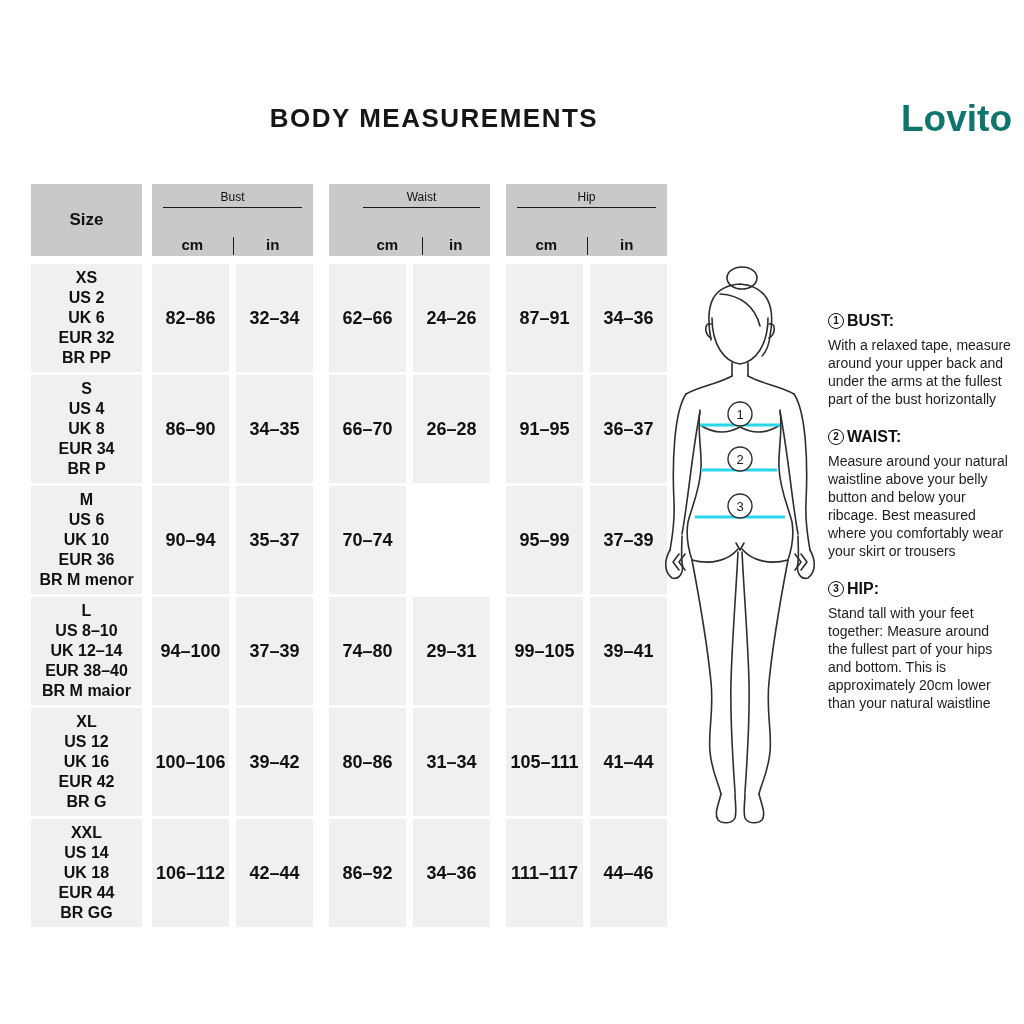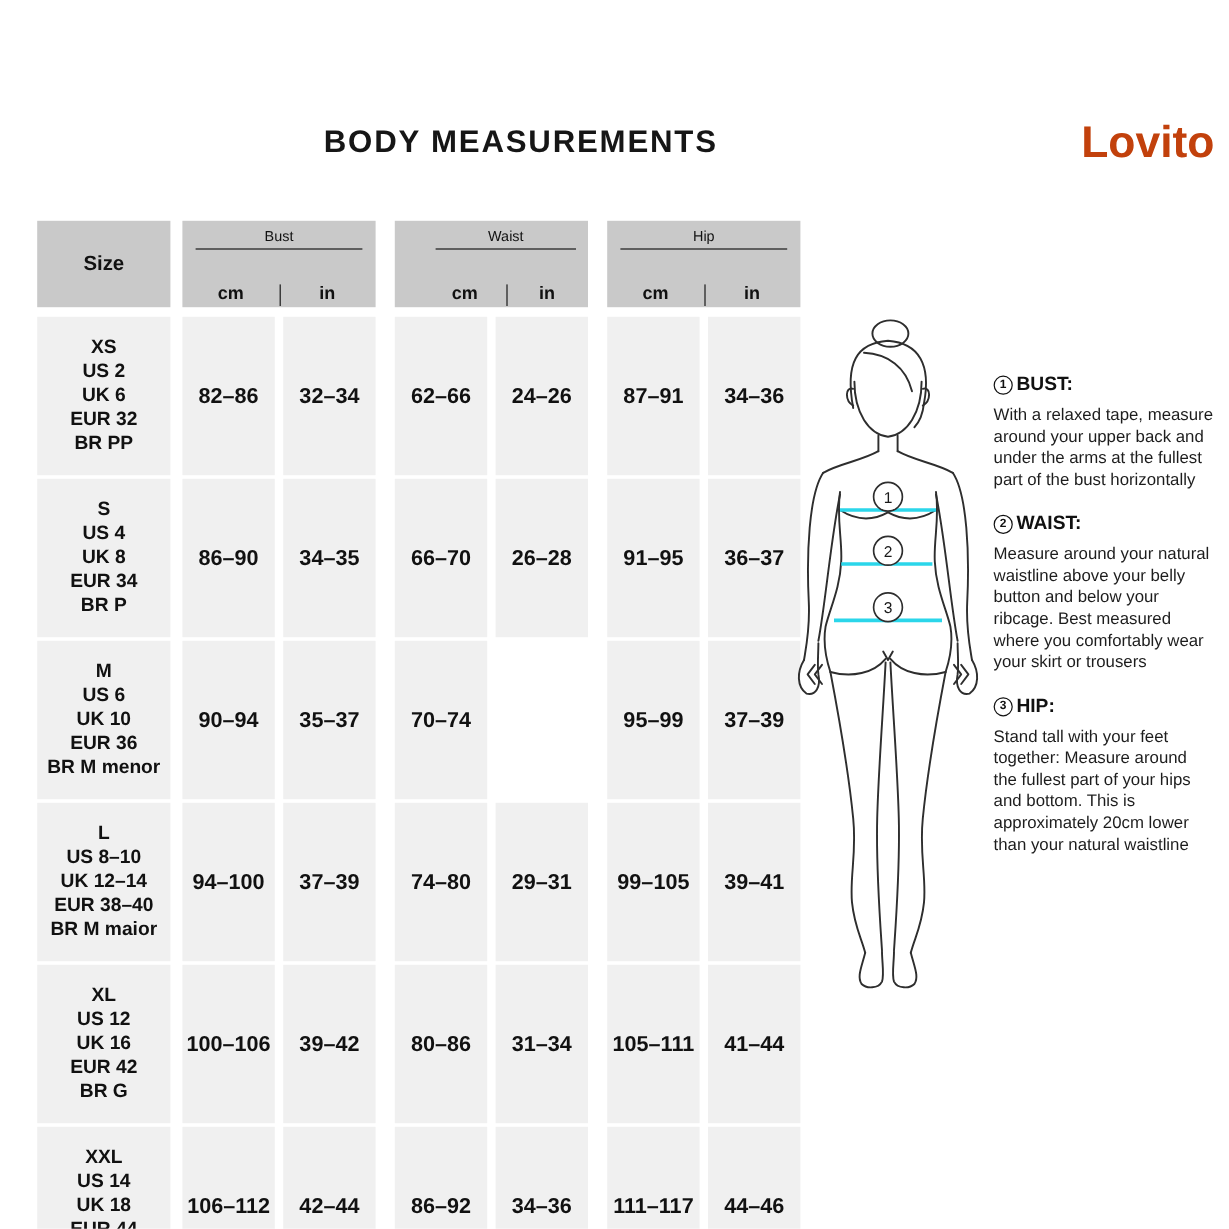--- a/index.html
+++ b/index.html
@@ -6,21 +6,21 @@
   body{
     width:1024px;height:1024px;position:relative;background:#ffffff;
     font-family:"Liberation Sans",sans-serif;color:#111;overflow:hidden;
   }
   .page-title{
     position:absolute;top:103px;left:0;width:868px;text-align:center;
     font-size:26px;font-weight:800;letter-spacing:1.5px;color:#161616;
   }
   .brand-logo{
     position:absolute;top:98px;right:12px;
-    font-size:37px;font-weight:800;letter-spacing:0px;color:#c2410c;
+    font-size:37px;font-weight:800;letter-spacing:0px;color:#0f766e;
   }
   
   .size-table{position:absolute;left:31px;top:184px;}
   .tgrid{
     display:grid;
     grid-template-columns:111px 10px 77px 7px 77px 16px 77px 7px 77px 16px 77px 7px 77px;
   }
   .thead{height:72px;margin-bottom:8px;}
   .hcell{background:#c9c9c9;}
   .hsize{
@@ -31,21 +31,21 @@
   .hg-bust{grid-column:3 / span 3;}
   .hg-waist{grid-column:7 / span 3;padding-left:24px;}
   .hg-hip{grid-column:11 / span 3;}
   .hgroup .glabel{text-align:center;font-weight:normal;font-size:12px;}
   .hgroup .gline{width:86%;margin:3px auto 2px auto;border-top:1.5px solid #1a1a1a;height:0;}
   .hgroup .gunits{display:flex;position:relative;}
   .hgroup .gunits span{flex:1;text-align:center;font-weight:bold;font-size:15px;margin-top:26px;}
   .hgroup .gdiv{
     position:absolute;left:50%;top:1px;width:1.5px;height:18px;background:#1a1a1a;flex:none;
   }
-  .trow{height:132px;margin-bottom:3px;}
+  .trow{height:108px;margin-bottom:3px;}
   .scell{
     grid-column:1;background:#f0f0f0;display:flex;flex-direction:column;
     align-items:center;justify-content:center;
   }
   .sline{font-weight:bold;font-size:16px;line-height:20px;white-space:nowrap;}
   .vcell{
     background:#f0f0f0;display:flex;align-items:center;justify-content:center;
     font-weight:bold;font-size:18px;white-space:nowrap;
   }
   .v0{grid-column:3;} .v1{grid-column:5;} .v2{grid-column:7;}

